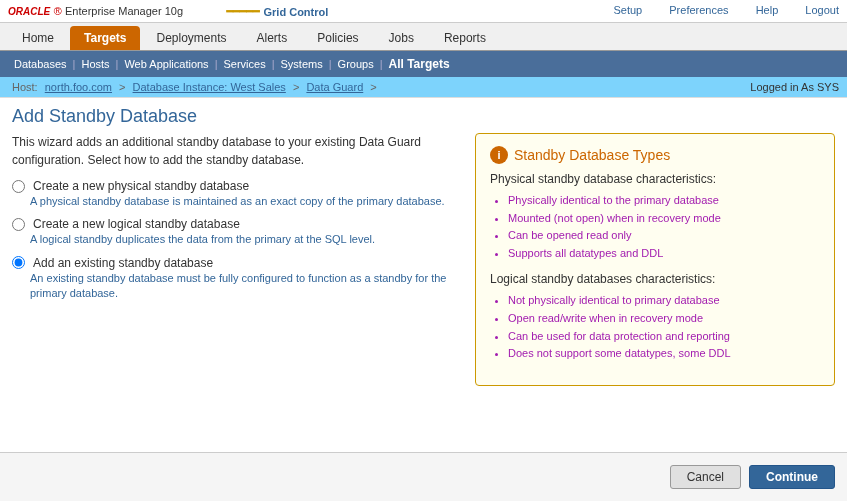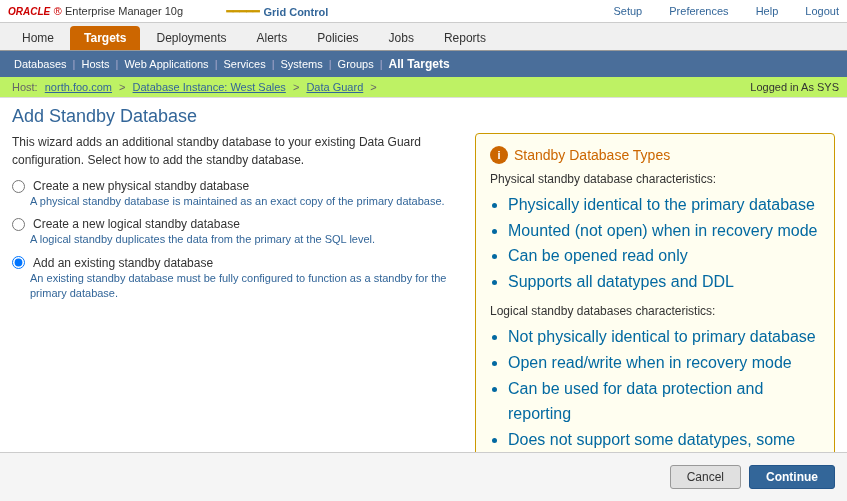--- a/index.html
+++ b/index.html
@@ -1,39 +1,39 @@
 <!DOCTYPE html>
 <html><head>
   <meta charset="utf-8">
   <style>
     * { margin: 0; padding: 0; box-sizing: border-box; }
     body { font-family: Arial, sans-serif; font-size: 12px; background: #fff; width: 847px; min-height: 501px; overflow: hidden; }
 
     
-    #header { background: #fff; padding: 4px 8px; display: flex; justify-content: space-between; align-items: center; border-bottom: 1px solid #ccc; }
+    #header { background: #fff; padding: 4px 8px; display: flex; justify-content: space-between; border-bottom: 1px solid #ccc; }
     #header-logo { display: flex; align-items: center; gap: 4px; }
     #oracle-logo { font-size: 10px; font-weight: bold; color: #cc0000; font-style: italic; }
     #em-title { font-size: 11px; color: #333; }
     #grid-control { font-size: 11px; color: #336699; font-weight: bold; display: block; margin-top: 1px; }
     #header-links { font-size: 11px; }
     #header-links a { color: #336699; text-decoration: none; margin-left: 24px; }
 
     
     #top-nav { background: #f0f0f0; border-bottom: 1px solid #999; display: flex; padding: 0 8px; }
     .top-nav-tab { padding: 5px 14px; font-size: 12px; cursor: pointer; color: #333; border-radius: 4px 4px 0 0; margin-right: 2px; margin-top: 3px; }
     .top-nav-tab.active { background: #cc6600; color: #fff; font-weight: bold; }
 
     
     #sub-nav { background: #4a6e9a; padding: 4px 8px; display: flex; align-items: center; gap: 0; }
     .sub-nav-item { color: #fff; font-size: 11px; cursor: pointer; padding: 2px 6px; }
     .sub-nav-sep { color: #aac; font-size: 11px; }
     .sub-nav-item.all-targets { font-weight: bold; color: #fff; font-size: 12px; }
 
     
-    #breadcrumb-bar { padding: 4px 8px; display: flex; justify-content: space-between; align-items: center; border-bottom: 1px solid #ddd; background: #bef264; }
+    #breadcrumb-bar { padding: 4px 8px; display: flex; justify-content: space-between; align-items: center; border-bottom: 1px solid #ddd; background: #7dd3fc; }
     #breadcrumb { font-size: 11px; color: #336699; }
     #breadcrumb a { color: #336699; text-decoration: underline; cursor: pointer; }
     #breadcrumb span { color: #666; margin: 0 4px; }
     #logged-in { font-size: 11px; color: #333; }
 
     
     #page-title { font-size: 18px; color: #336699; font-weight: normal; padding: 8px 12px 6px 12px; }
 
     
     #main-content { display: flex; padding: 0 12px 8px 12px; gap: 23px; }
@@ -47,21 +47,21 @@
     .radio-option label input[type=radio] { margin-right: 4px; }
     .radio-option .radio-label { font-size: 12px; color: #333; font-weight: normal; }
     .radio-hint { font-size: 11px; color: #336699; margin-left: 18px; margin-top: 1px; margin-bottom: 4px; line-height: 1.4; }
 
     
     #right-panel { width: 360px; border: 1px solid #cc9900; background: #fffef0; border-radius: 4px; padding: 12px 14px; }
     #right-panel-title { display: flex; align-items: center; gap: 6px; font-size: 14px; color: #cc6600; margin-bottom: 8px; }
     .info-icon { width: 18px; height: 18px; border-radius: 50%; background: #cc6600; color: #fff; font-size: 11px; font-weight: bold; display: inline-flex; align-items: center; justify-content: center; }
     .section-title { font-size: 12px; color: #333; margin-bottom: 6px; }
     .bullet-list { list-style: disc; margin-left: 18px; margin-bottom: 10px; }
-    .bullet-list li { font-size: 16px; color: #0369a1; line-height: 1.6; }
+    .bullet-list li { font-size: 11px; color: #a21caf; line-height: 1.6; }
 
     
     #footer { position: absolute; bottom: 0; left: 0; right: 0; background: #f5f5f5; border-top: 1px solid #ccc; padding: 12px 12px; display: flex; justify-content: flex-end; gap: 8px; }
     .btn { padding: 4px 16px; font-size: 12px; cursor: pointer; border-radius: 3px; }
     .btn-cancel { background: #e0e0e0; border: 1px solid #999; color: #333; }
     .btn-continue { background: #336699; border: 1px solid #23558a; color: #fff; font-weight: bold; }
   </style>
 </head>
 <body>
 

